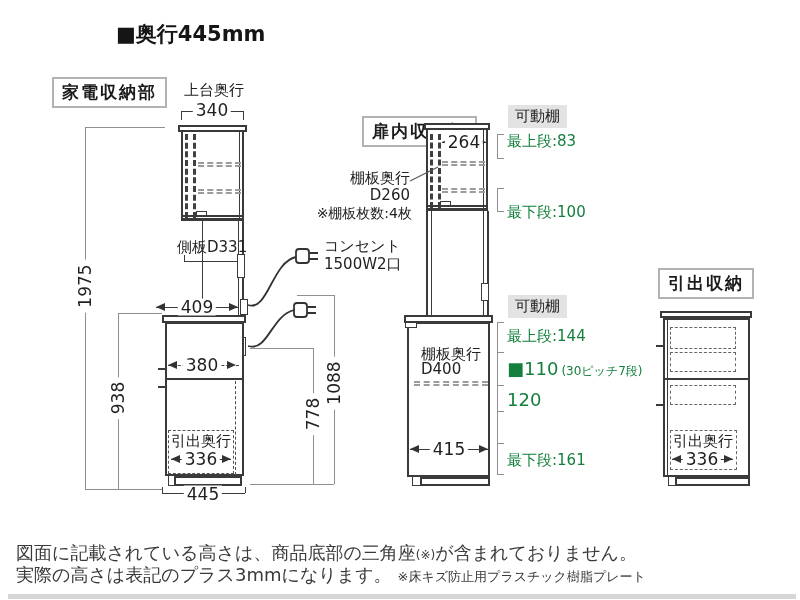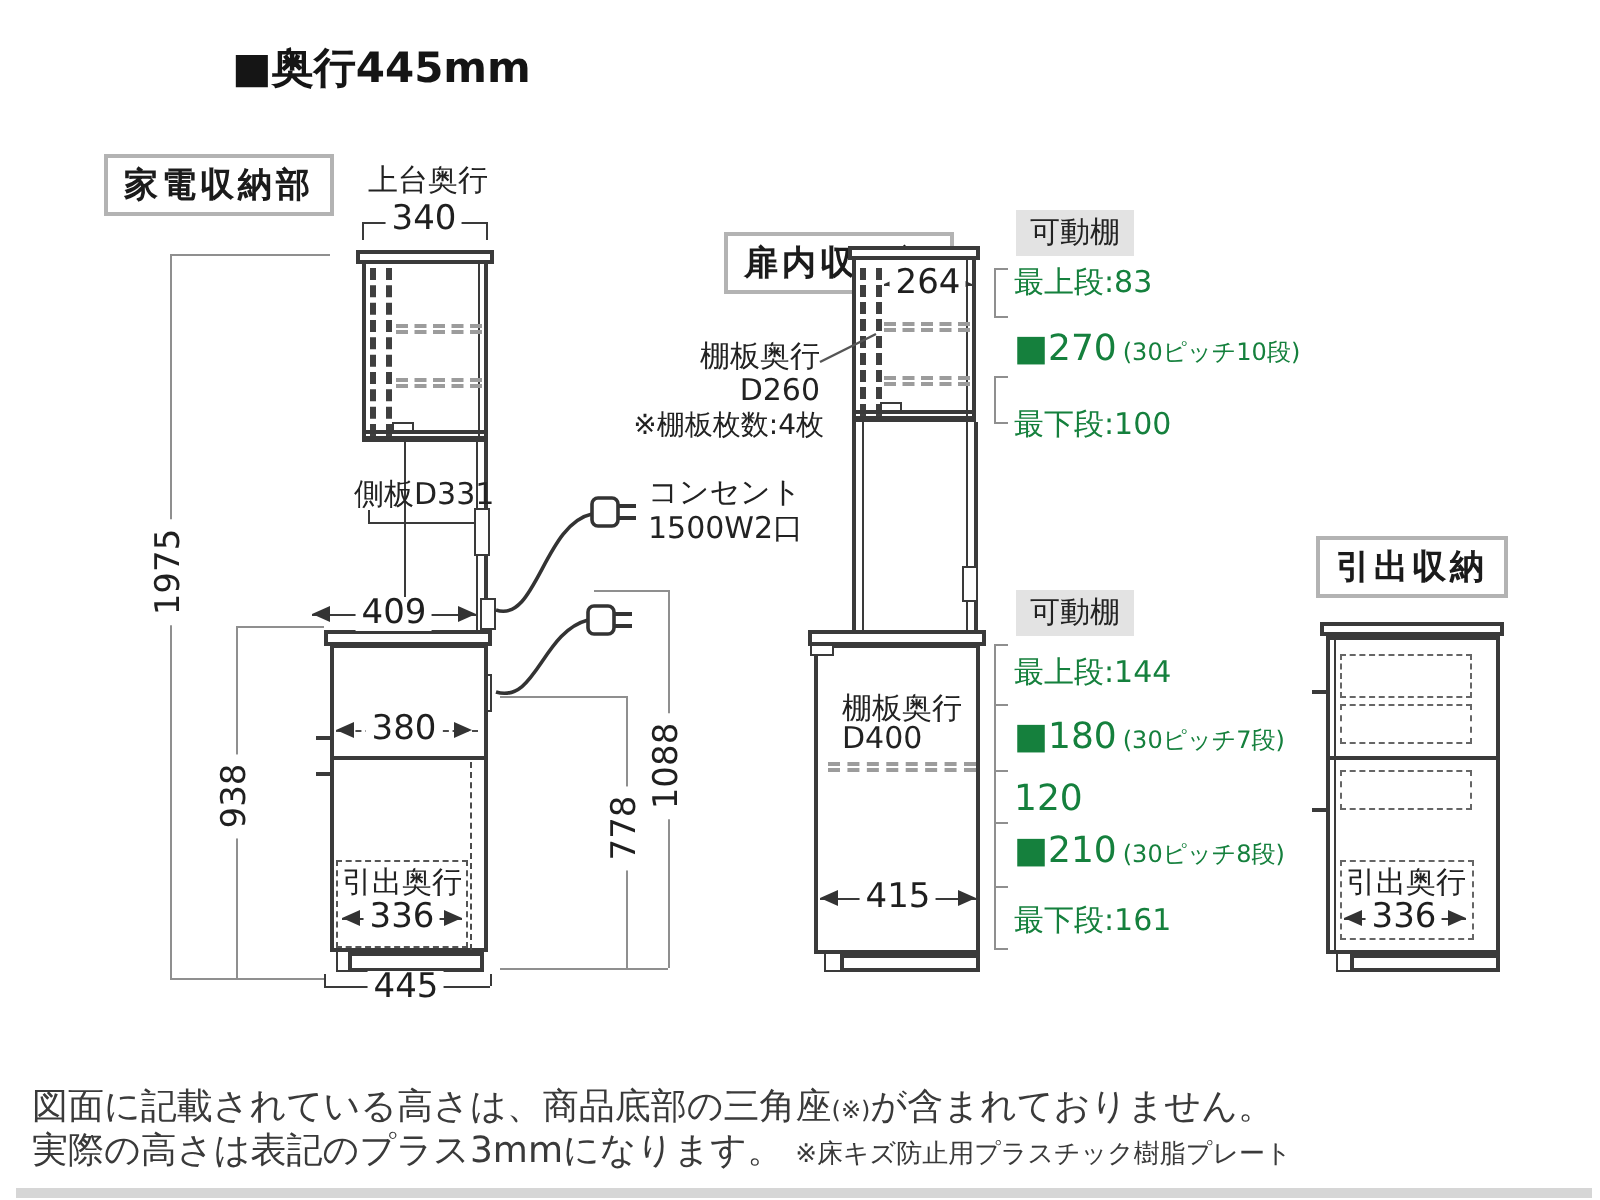--- a/index.html
+++ b/index.html
@@ -209,28 +209,26 @@
   <div class="dim" style="left:464px;top:142px;">264</div>
   <div class="rlbl" style="left:410px;top:170px;">棚板奥行</div>
   <div class="rlbl" style="left:410px;top:187px;">D260</div>
   <div class="rlbl" style="left:412px;top:205px;font-size:14px;">※棚板枚数:4枚</div>
   <div class="lbl" style="left:421px;top:346px;">棚板奥行</div>
   <div class="lbl" style="left:421px;top:361px;">D400</div>
   <div class="dim" style="left:449px;top:449px;">415</div>
 
   <div class="tag" style="left:508px;top:105px;">可動棚</div>
   <div class="row" style="left:507px;top:132px;">最上段:83</div>
-  <div class="row" style="left:507px;top:164px;"><span class="val">■270</span><span class="pitch">(30ピッチ10段)</span></div>
   <div class="row" style="left:507px;top:203px;">最下段:100</div>
 
   <div class="tag" style="left:508px;top:295px;">可動棚</div>
   <div class="row" style="left:507px;top:327px;">最上段:144</div>
-  <div class="row" style="left:507px;top:358px;"><span class="val">■180</span><span class="pitch">(30ピッチ7段)</span></div>
+  <div class="row" style="left:507px;top:358px;"><span class="val">■110</span><span class="pitch">(30ピッチ7段)</span></div>
   <div class="row" style="left:507px;top:389px;font-size:18px;">120</div>
-  <div class="row" style="left:507px;top:415px;"><span class="val">■210</span><span class="pitch">(30ピッチ8段)</span></div>
   <div class="row" style="left:507px;top:451px;">最下段:161</div>
 
   <div class="lbl" style="left:672px;top:433px;width:62px;text-align:center;">引出奥行</div>
   <div class="dim" style="left:702px;top:459px;">336</div>
 
   <div class="note" style="left:16px;top:541px;"><span>図面に記載されている高さは、商品底部の三角座</span><span class="sm">(※)</span><span>が含まれておりません。</span></div>
   <div class="note" style="left:16px;top:563px;"><span>実際の高さは表記のプラス3mmになります。</span><span class="sm2">※床キズ防止用プラスチック樹脂プレート</span></div>
   <div class="bottombar" style="left:8px;top:594px;width:788px;height:5px;"></div>
 
 </div>

